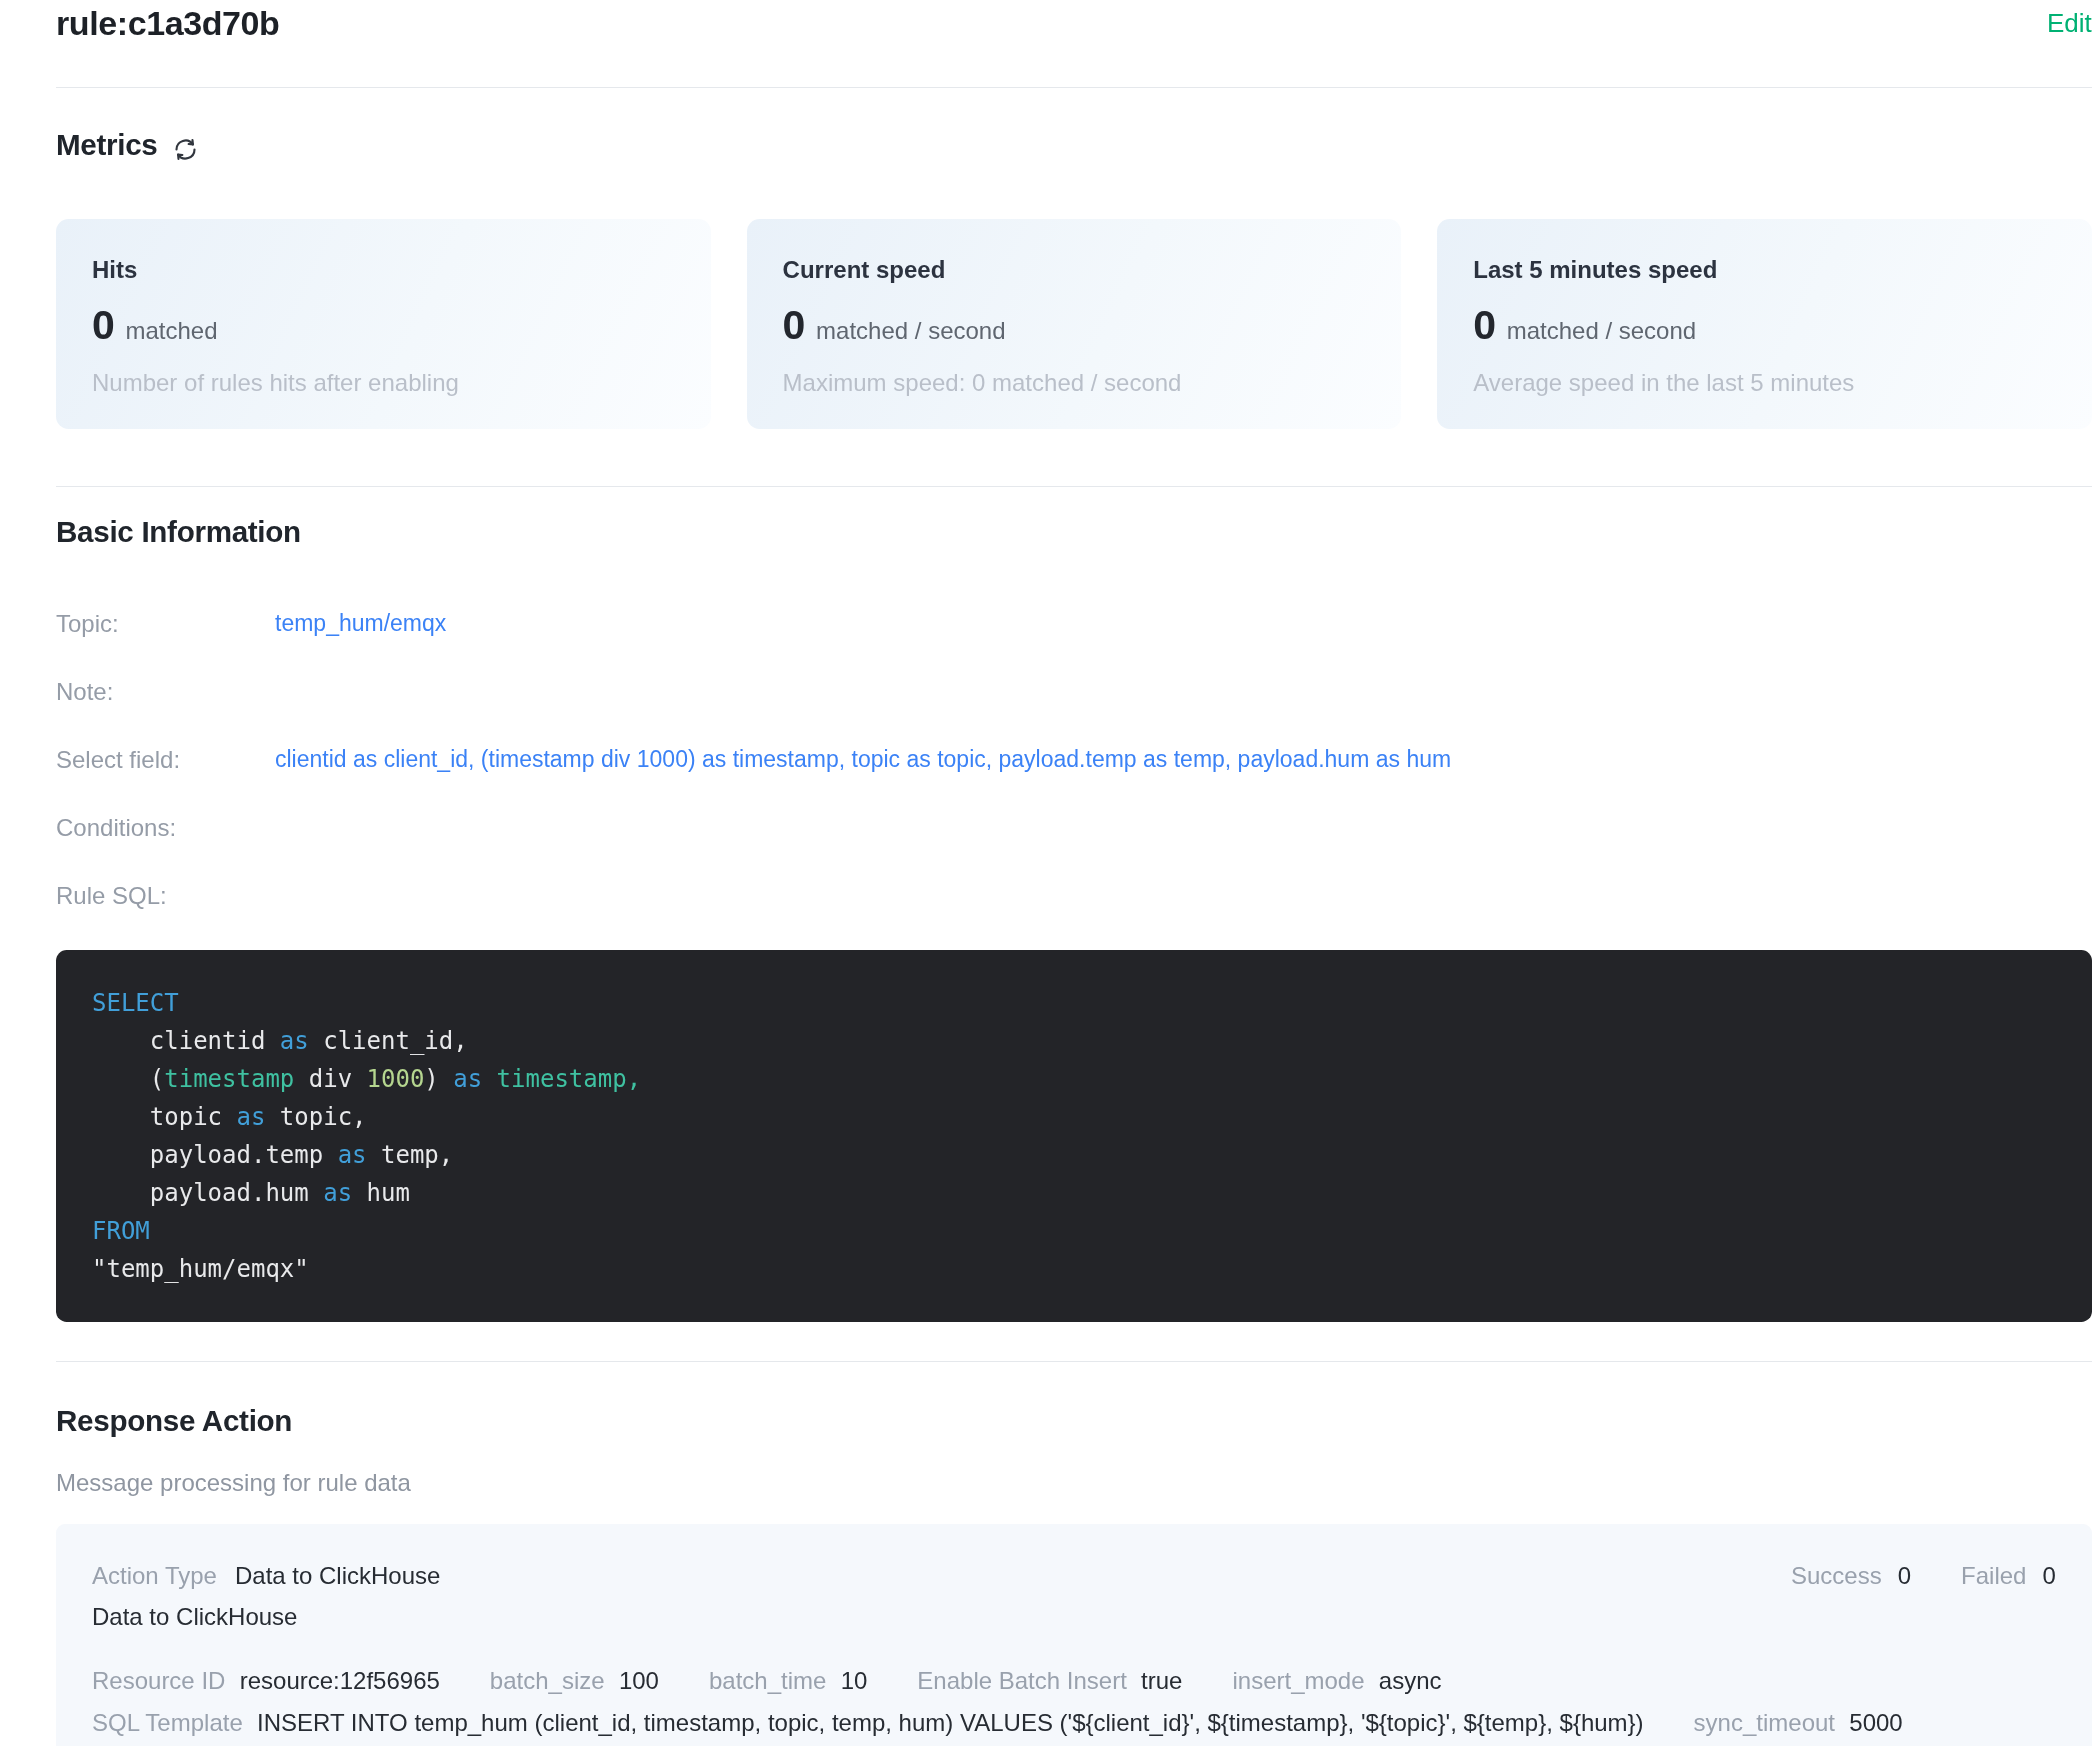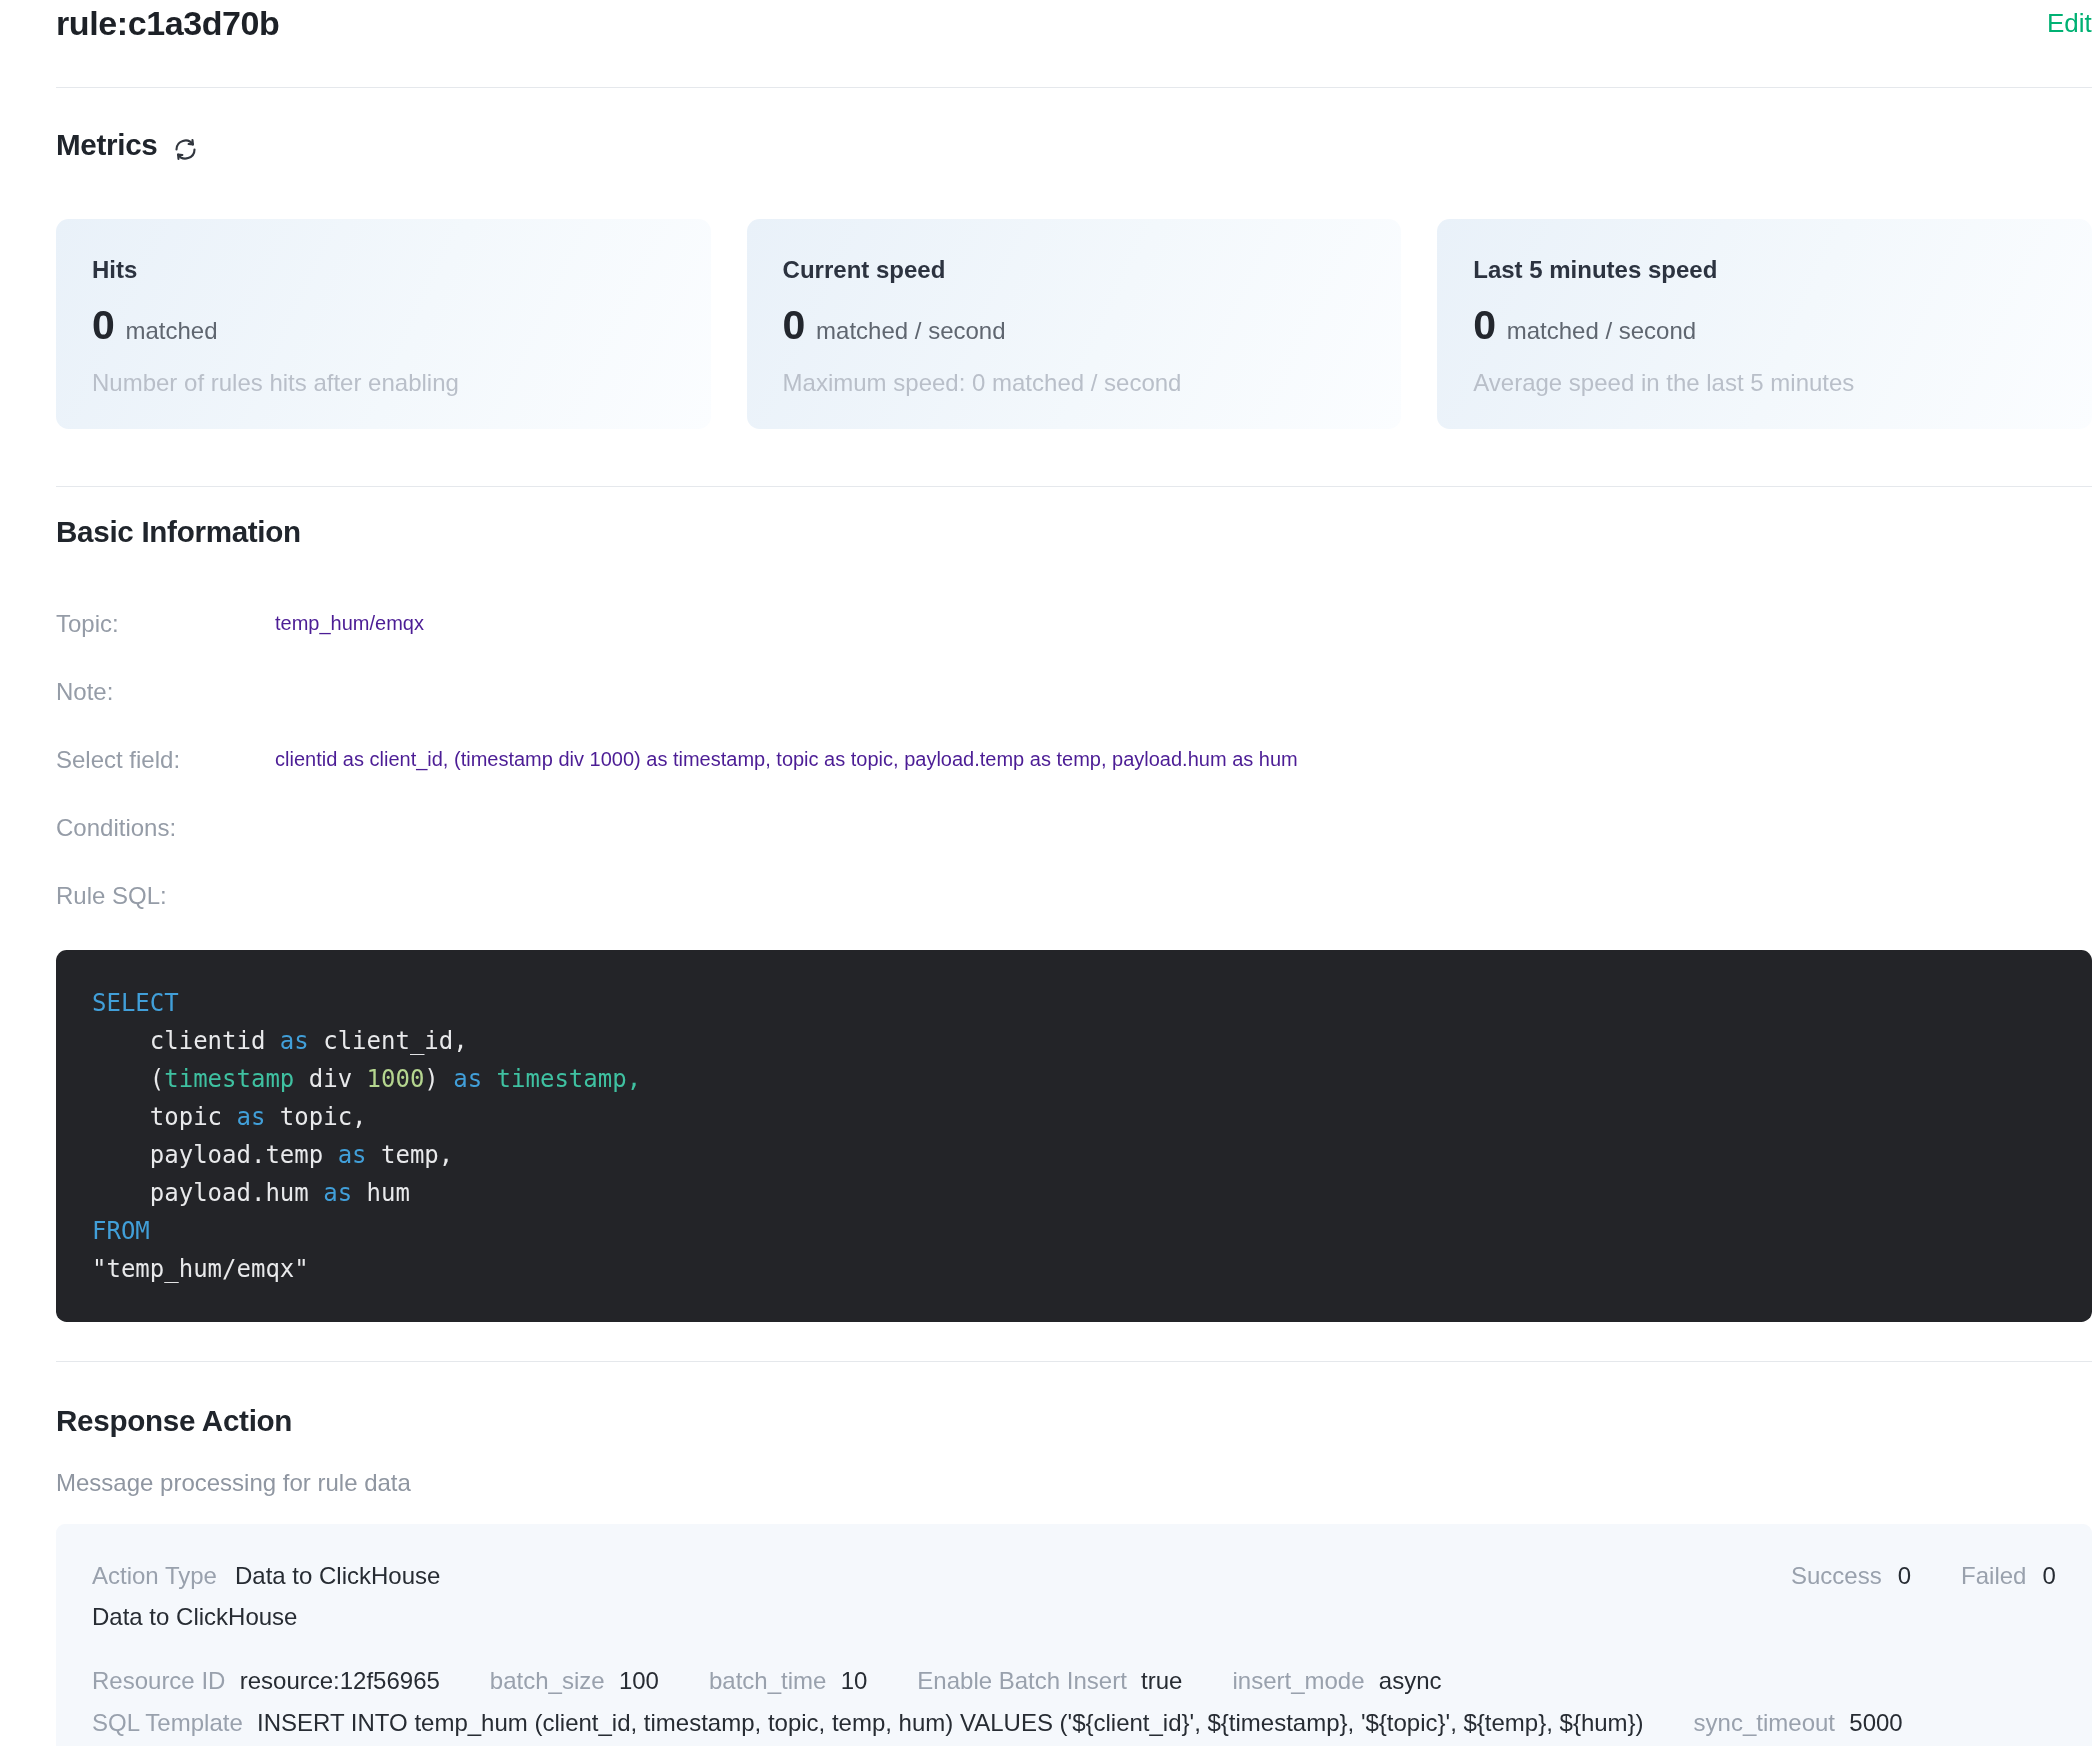--- a/index.html
+++ b/index.html
@@ -37,21 +37,21 @@
   .card-value-row { display: flex; align-items: baseline; gap: 10.7px; margin-top: 19.7px; }
   .card-value { font-size: 41px; font-weight: 700; color: #23272e; line-height: 45px; }
   .card-unit { font-size: 24px; color: #5f6670; }
   .card-desc { margin-top: 19.7px; font-size: 24px; color: #b9bfc9; line-height: 29px; }
 
   
   .basic-heading { margin-top: 27px; }
   .info-list { margin-top: 59px; }
   .info-row { display: flex; margin-bottom: 39px; min-height: 29px; }
   .info-label { width: 219px; flex: none; font-size: 24px; color: #959ca7; line-height: 29px; }
-  .info-value { font-size: 20px; color: #4c1d95; line-height: 29px; }
+  .info-value { font-size: 23px; color: #3b82f6; line-height: 29px; }
 
   
   .code-block {
     margin-top: 40px; background: var(--code_background, #232428);
     border-radius: 10.7px; padding: 34px 36px;
     font-family: "DejaVu Sans Mono", monospace;
     font-size: 24px; line-height: 38px;
     color: var(--code_text, #e8e9eb);
     white-space: pre; overflow: hidden;
   }

